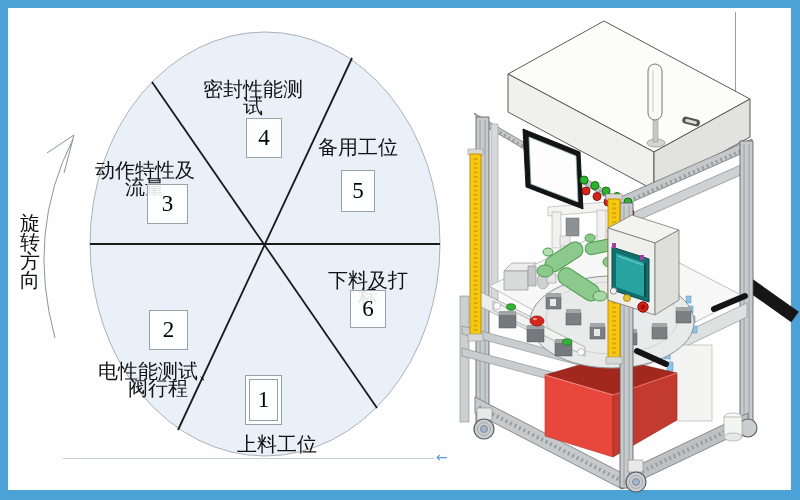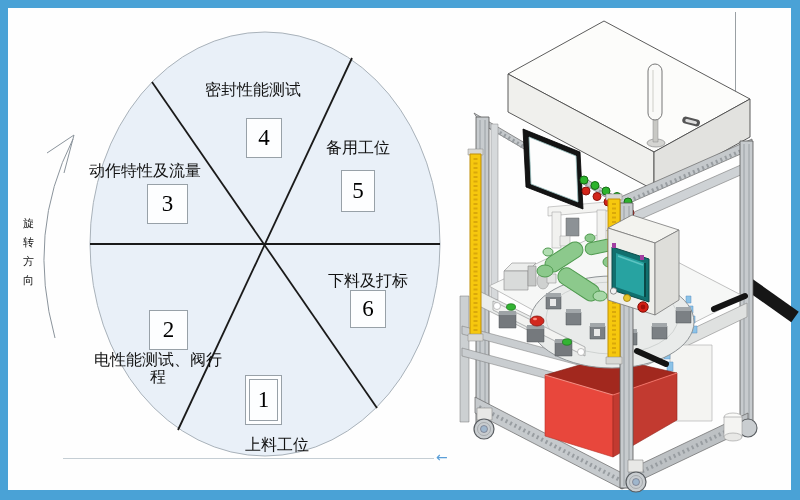--- a/index.html
+++ b/index.html
@@ -1,27 +1,27 @@
 <!DOCTYPE html>
 <html><head>
 <meta charset="utf-8">
 <style>
   html,body{margin:0;padding:0;background:#dfe7ec;}
   *{box-sizing:border-box;}
   .canvas{position:relative;width:800px;height:500px;background:#4aa2d6;overflow:hidden;
           font-family:"Liberation Serif","DejaVu Serif",serif;}
   .inner{position:absolute;left:8px;top:8px;right:9px;bottom:10px;background:#fefefe;}
   svg.layer{position:absolute;left:0;top:0;width:800px;height:500px;}
-  .lbl{position:absolute;color:#121212;font-size:16px;line-height:17px;text-align:center;
+  .lbl{position:absolute;color:#121212;font-size:20px;line-height:17px;text-align:center;
        font-family:"Liberation Serif","DejaVu Serif",serif;}
   .station-box{position:absolute;border:1px solid #98a1a8;background:rgba(255,255,255,.88);
        display:flex;align-items:center;justify-content:center;font-size:23px;color:#000;}
   .station-box .in2{position:absolute;inset:3px;border:1px solid #98a1a8;
        display:flex;align-items:center;justify-content:center;}
-  .vert{position:absolute;left:20px;top:214px;width:17px;font-size:11px;line-height:19px;
+  .vert{position:absolute;left:20px;top:214px;width:17px;font-size:20px;line-height:19px;
        word-break:break-all;text-align:center;color:#121212;}
   .pointer{position:absolute;left:436px;top:449px;font-size:14px;color:#5b9fd8;
        font-family:"DejaVu Sans",sans-serif;}
 </style>
 </head>
 <body>
 
 <div class="canvas">
   <div class="inner"></div>
 
@@ -297,21 +297,21 @@
       </g>
     </g>
   </svg>
 
   <div class="vert">旋转方向</div>
 
   <div class="lbl" style="left:203px;top:81px;width:100px;">密封性能测试</div>
   <div class="lbl" style="left:316px;top:139px;width:84px;">备用工位</div>
   <div class="lbl" style="left:87px;top:162px;width:116px;">动作特性及流量</div>
   <div class="lbl" style="left:326px;top:272px;width:84px;">下料及打标</div>
-  <div class="lbl" style="left:92px;top:351px;width:132px;">
+  <div class="lbl" style="left:92px;top:363px;width:132px;">
     <div>电性能测试、阀行程</div>
   </div>
   <div class="lbl" style="left:235px;top:436px;width:84px;">上料工位</div>
 
   <div class="station-box" style="left:246px;top:118px;width:36px;height:40px;">
     <span>4</span>
   </div>
   <div class="station-box" style="left:341px;top:170px;width:34px;height:42px;">
     <span>5</span>
   </div>

